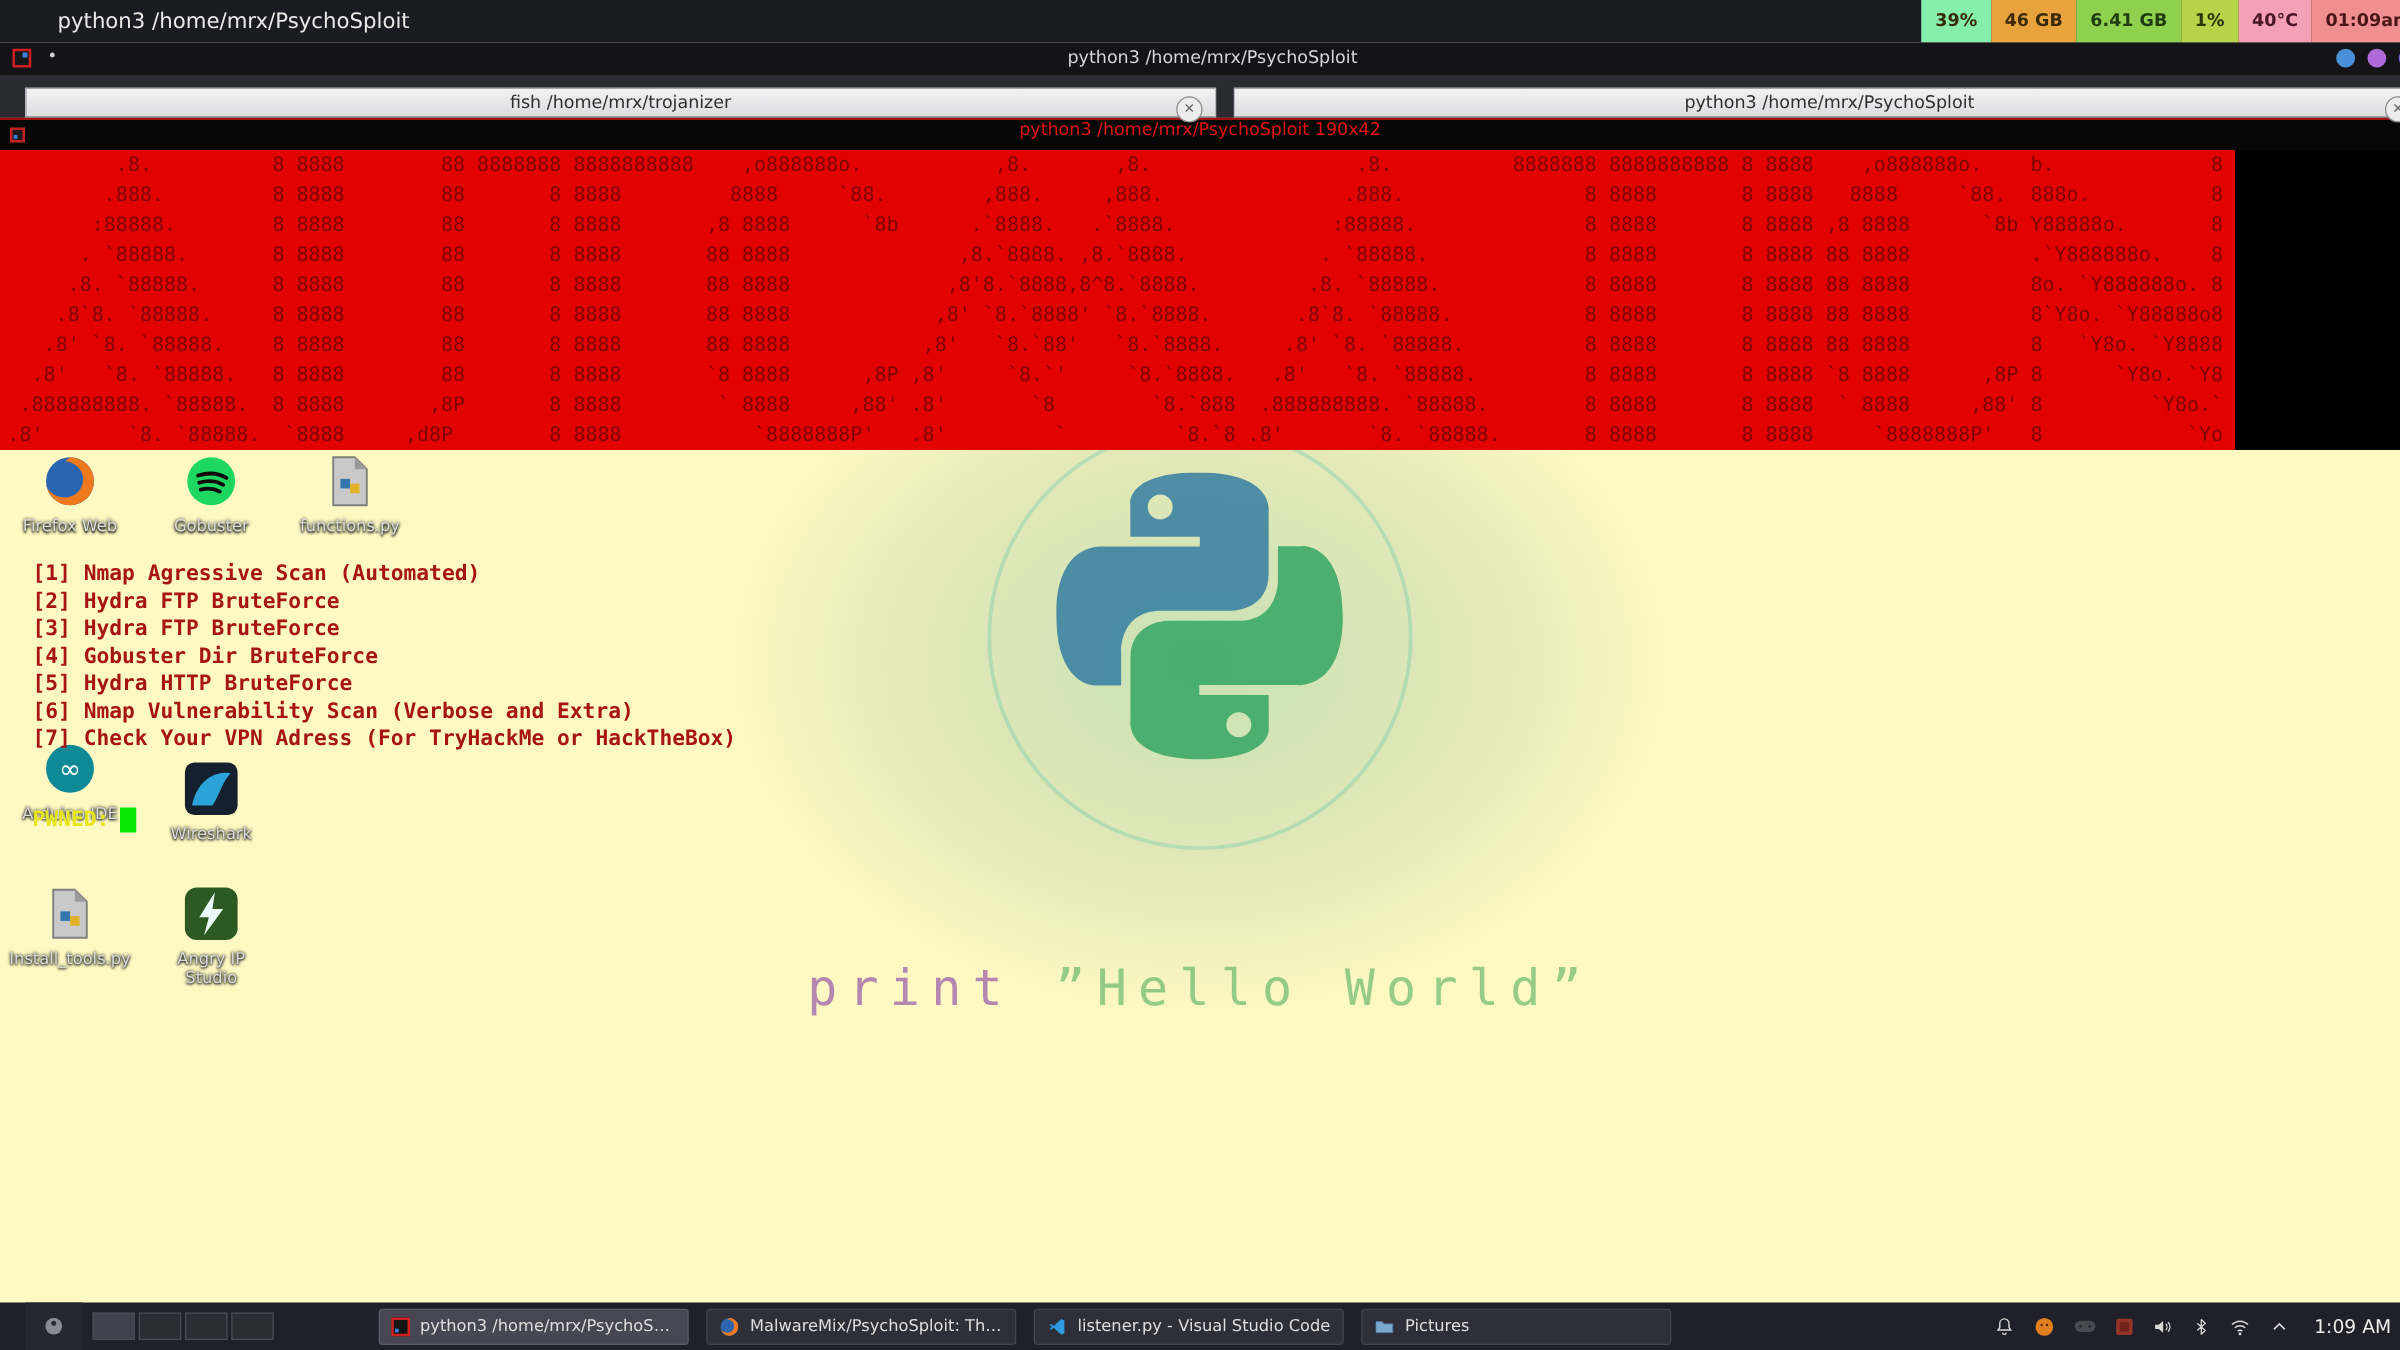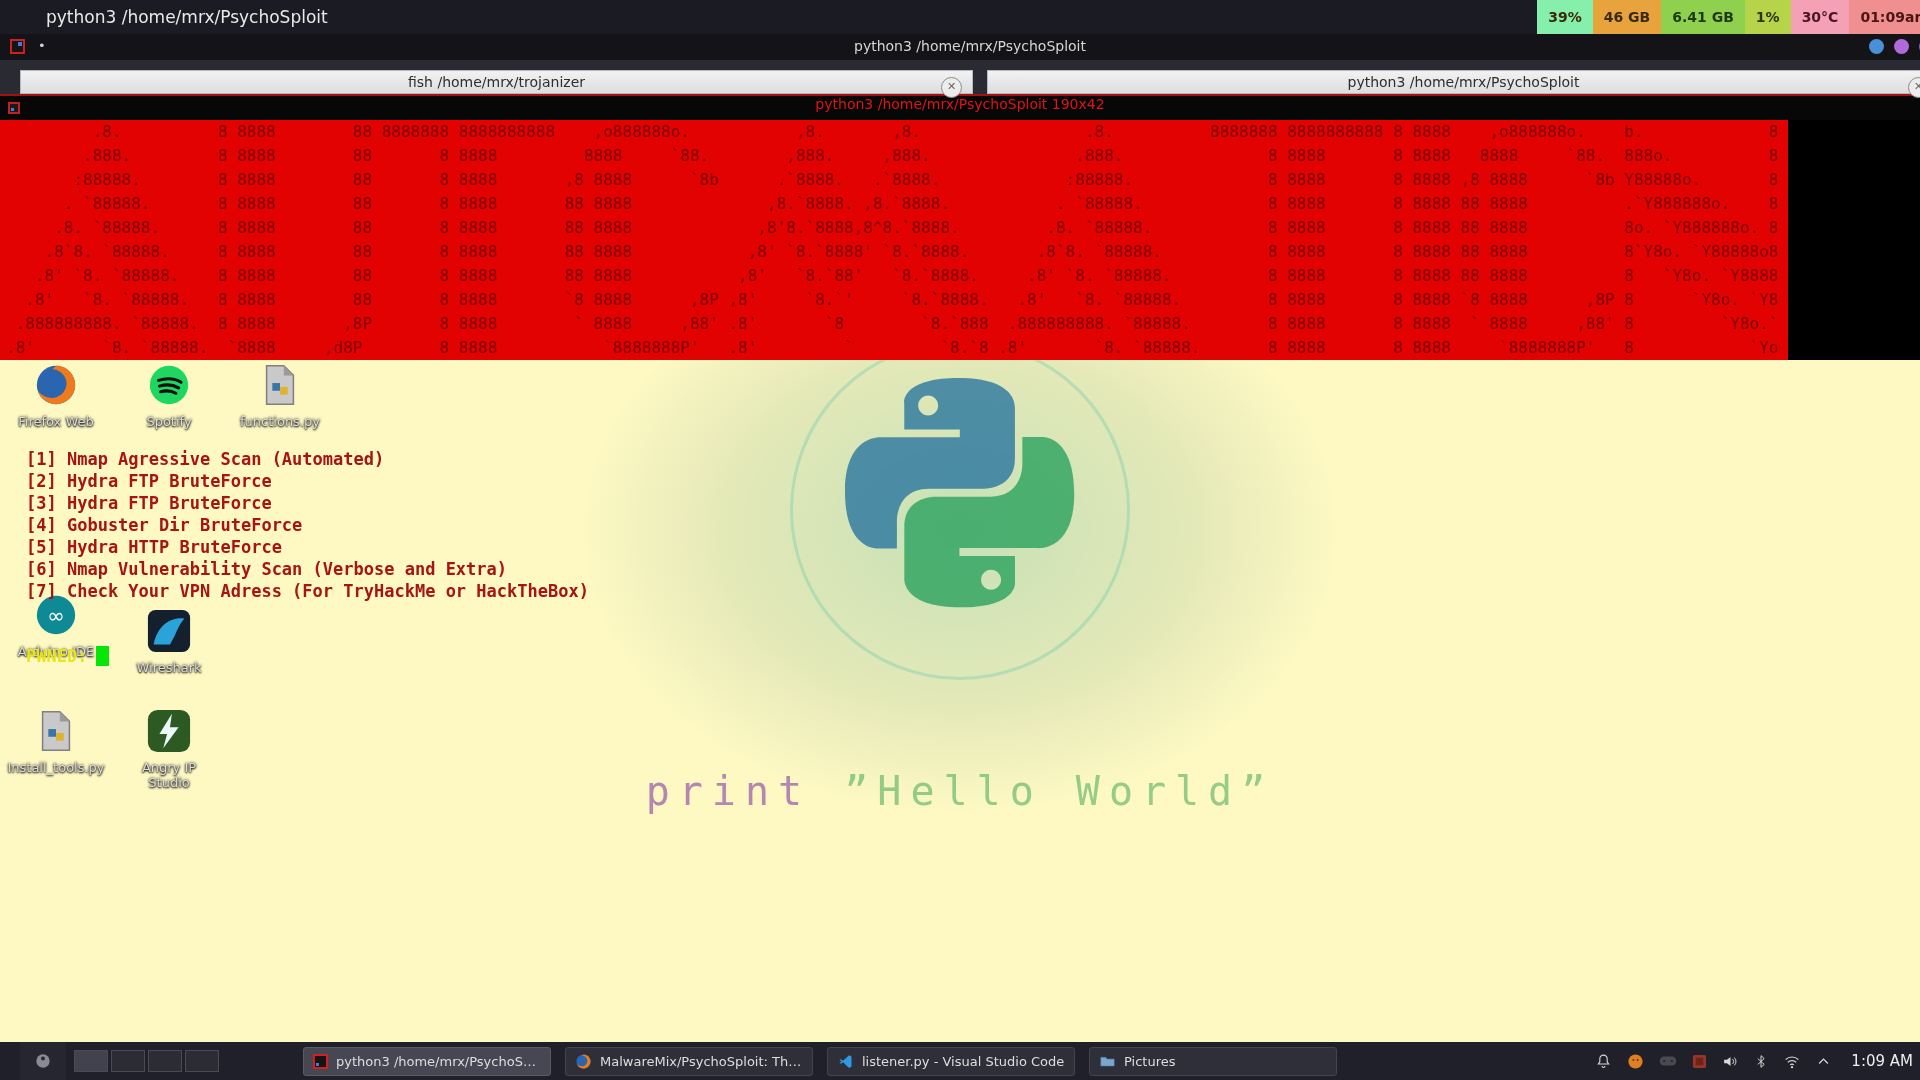--- a/index.html
+++ b/index.html
@@ -107,21 +107,21 @@
       <path d="M12 2 a10 10 0 1 1 -9.6 12.8 c2.2 3.2 6.2 4.7 9.8 3.6 a7.6 7.6 0 0 0 5-9.2 c-1-3.1-3.6-5.1-7.1-5.6 z" fill="#ee7a1d"></path>
     </svg>
     <div class="lbl">Firefox Web</div>
   </div>
 
   <div class="dicon" style="left:123px;top:362px;">
     <svg class="ic" viewBox="0 0 24 24">
       <circle cx="12" cy="12" r="10" fill="#1ed760"></circle>
       <path d="M6.5 9.6 C11 8.2 15.2 8.7 18.3 10.6 M7 12.6 C10.8 11.5 14.3 11.9 17 13.5 M7.6 15.5 C10.6 14.7 13.3 15 15.6 16.3" stroke="#0c0c0c" stroke-width="1.6" fill="none" stroke-linecap="round"></path>
     </svg>
-    <div class="lbl">Spotify</div>
+    <div class="lbl">Gobuster</div>
   </div>
 
   <div class="dicon" style="left:234px;top:362px;">
     <svg class="ic" viewBox="0 0 24 24">
       <path d="M5 2 h9 l5 5 v15 H5 z" fill="#c9c9c9" stroke="#808080" stroke-width="0.8"></path>
       <path d="M14 2 v5 h5 z" fill="#9a9a9a"></path>
       <rect x="8" y="11" width="4" height="4" fill="#3776ab"></rect>
       <rect x="12" y="13" width="4" height="4" fill="#e0b32a"></rect>
     </svg>
     <div class="lbl">functions.py</div>
@@ -161,21 +161,21 @@
     <div class="lbl">Angry IP Studio</div>
   </div>
 
   <div class="abs top-panel">
     <div class="tp-title">python3 /home/mrx/PsychoSploit</div>
     <div class="monitors">
       <span class="monitor" style="background: #86efac; color: rgb(58, 42, 8);">39%</span>
       <span class="monitor" style="background: rgb(232, 163, 61); color: rgb(58, 42, 8);">46 GB</span>
       <span class="monitor" style="background: rgb(143, 209, 79); color: rgb(30, 58, 16);">6.41 GB</span>
       <span class="monitor" style="background: rgb(181, 212, 74); color: rgb(42, 53, 10);">1%</span>
-      <span class="monitor" style="background: rgb(244, 160, 181); color: rgb(74, 21, 37);">30°C</span>
+      <span class="monitor" style="background: rgb(244, 160, 181); color: rgb(74, 21, 37);">40°C</span>
       <span class="monitor" style="background: rgb(239, 143, 143); color: rgb(74, 21, 21);">01:09am</span>
     </div>
   </div>
 
   <div class="abs titlebar">
     <span class="mini-term"></span>
     <span class="tb-dot">•</span>
     <div class="tb-title">python3 /home/mrx/PsychoSploit</div>
     <div class="win-circles">
       <span class="win-circle" style="background: rgb(74, 144, 217);"></span>

